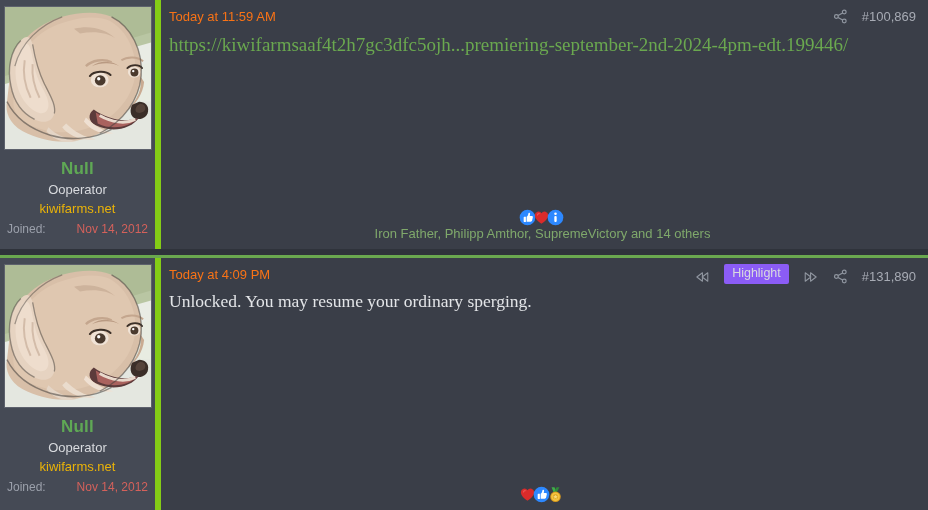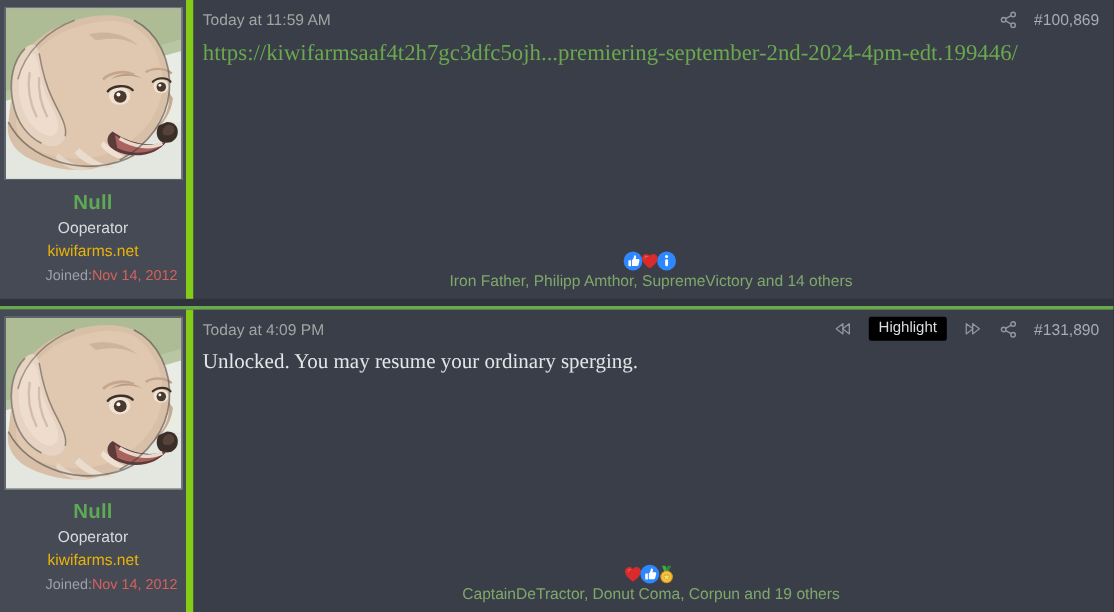--- a/index.html
+++ b/index.html
@@ -34,40 +34,40 @@
   }
   .avatar svg { display: block; width: 100%; height: 100%; }
 
   .username {
     font-size: 17px; font-weight: bold; color: #5fa855;
     margin-top: 9px; line-height: 20px; letter-spacing: .2px;
   }
   .usertitle { font-size: 13px; color: #d8dade; margin-top: 3px; line-height: 16px; }
   .usersite  { font-size: 13px; color: #eab308; margin-top: 3px; line-height: 16px; }
   .joined-row {
-    display: flex; width: 100%; justify-content: flex-end;
+    display: flex; width: 100%; justify-content: space-between;
     align-items: baseline; margin-top: 5px; padding: 0 2px;
     font-size: 12px;
   }
   .joined-label { color: #9ba0ab; }
   .joined-date  { color: #d4615b; }
 
   
   .main-col { flex: 1 1 auto; min-width: 0; display: flex; flex-direction: column; position: relative; }
 
   .post-head {
     display: flex; align-items: center; justify-content: space-between;
     padding: 6px 12px 0 8px; height: 26px;
   }
-  .timestamp { font-size: 13px; color: #a3a3a3; }
-  .head-tools { display: flex; align-items: center; gap: 14px; }
+  .timestamp { font-size: 13px; color: #f97316; }
+  .head-tools { display: flex; align-items: flex-end; gap: 14px; }
   .tool-icon { color: #9096a0; display: flex; align-items: center; line-height: 0; }
   .tool-icon svg { display: block; }
   .highlight-btn {
-    background: #000000; color: #d9dbdf;
+    background: #8b5cf6; color: #d9dbdf;
     font-size: 12.5px; padding: 3px 8px 4px; border-radius: 2px;
     line-height: 13px; white-space: nowrap;
   }
   .post-number { font-size: 13px; color: #a7abb4; white-space: nowrap; }
 
   .post-body { padding: 6px 12px 0 8px; flex: 1 1 auto; }
   .post-link {
     display: block; font-family: "Liberation Serif", serif;
     font-size: 19px; color: #6aa84f; line-height: 26px;
     white-space: nowrap; overflow: hidden; text-overflow: ellipsis;
@@ -289,18 +289,17 @@
           </svg>
           <svg viewBox="0 0 20 20">
             <path d="M5.4 1.6h3.4l2.6 5.4H7.6Z" fill="#3fae49"></path>
             <path d="M11.2 1.6h3.4l-2.8 5.4H8.6Z" fill="#2e8b38"></path>
             <circle cx="10" cy="12.6" r="6.2" fill="#d99a1e"></circle>
             <circle cx="10" cy="12.6" r="5" fill="#f5c542"></circle>
             <circle cx="10" cy="12.6" r="3.1" fill="#e0ac29"></circle>
             <path d="M10 10.2l.8 1.6 1.8.2-1.3 1.3.3 1.8-1.6-.9-1.6.9.3-1.8-1.3-1.3 1.8-.2Z" fill="#f7da7a"></path>
           </svg>
         </span>
-        <span class="react-names">CaptainDeTractor, Donut Coma, Corpun and 19 others</span>
       </div>
     </div>
   </div>
 
 </div>
 
 </body></html>

